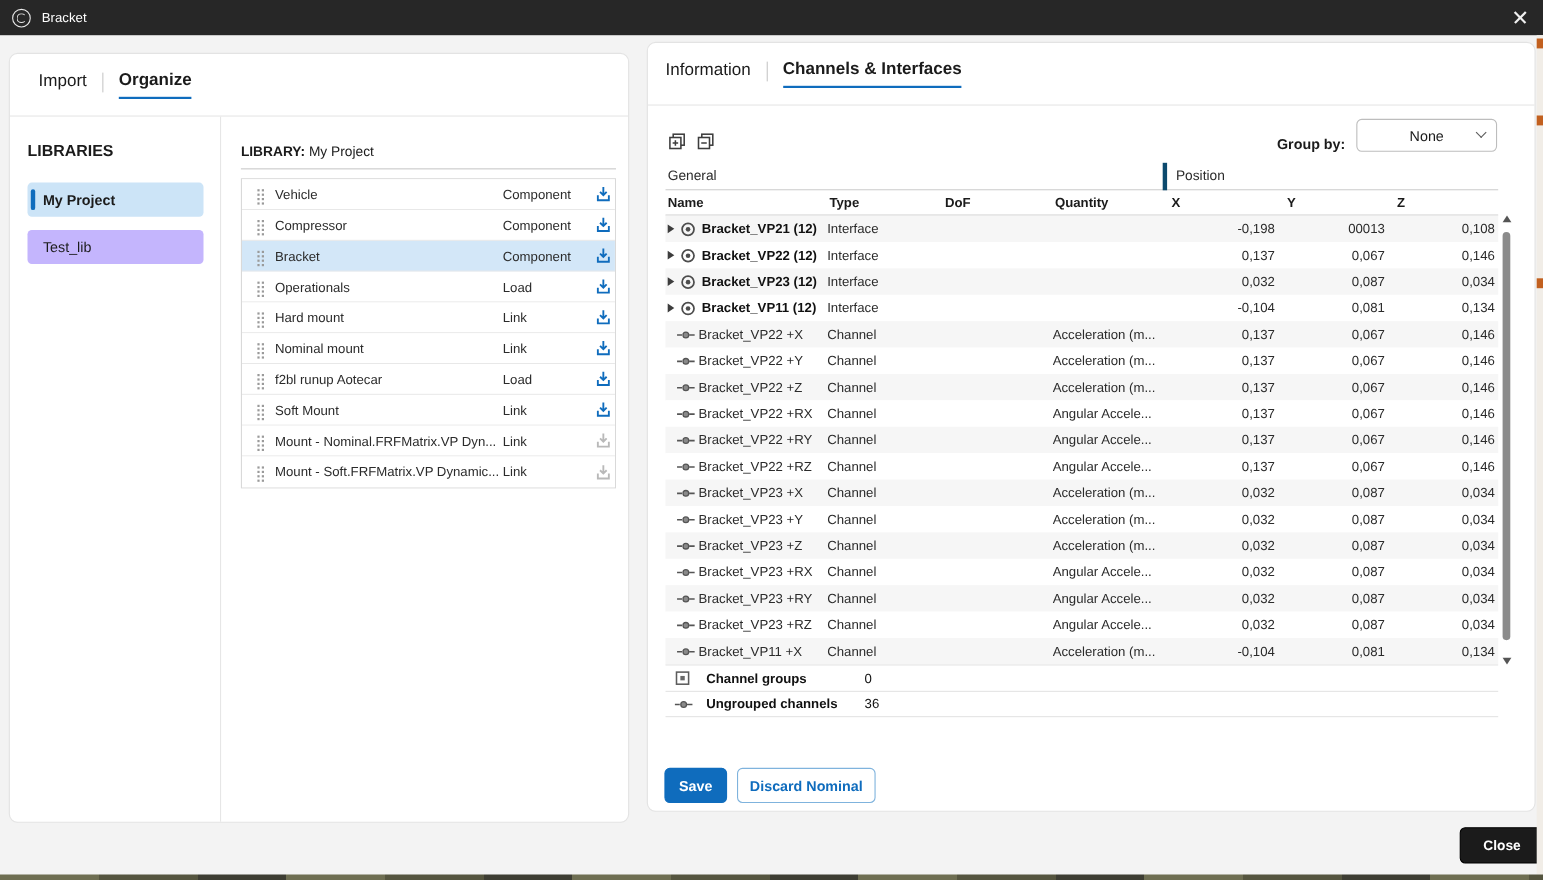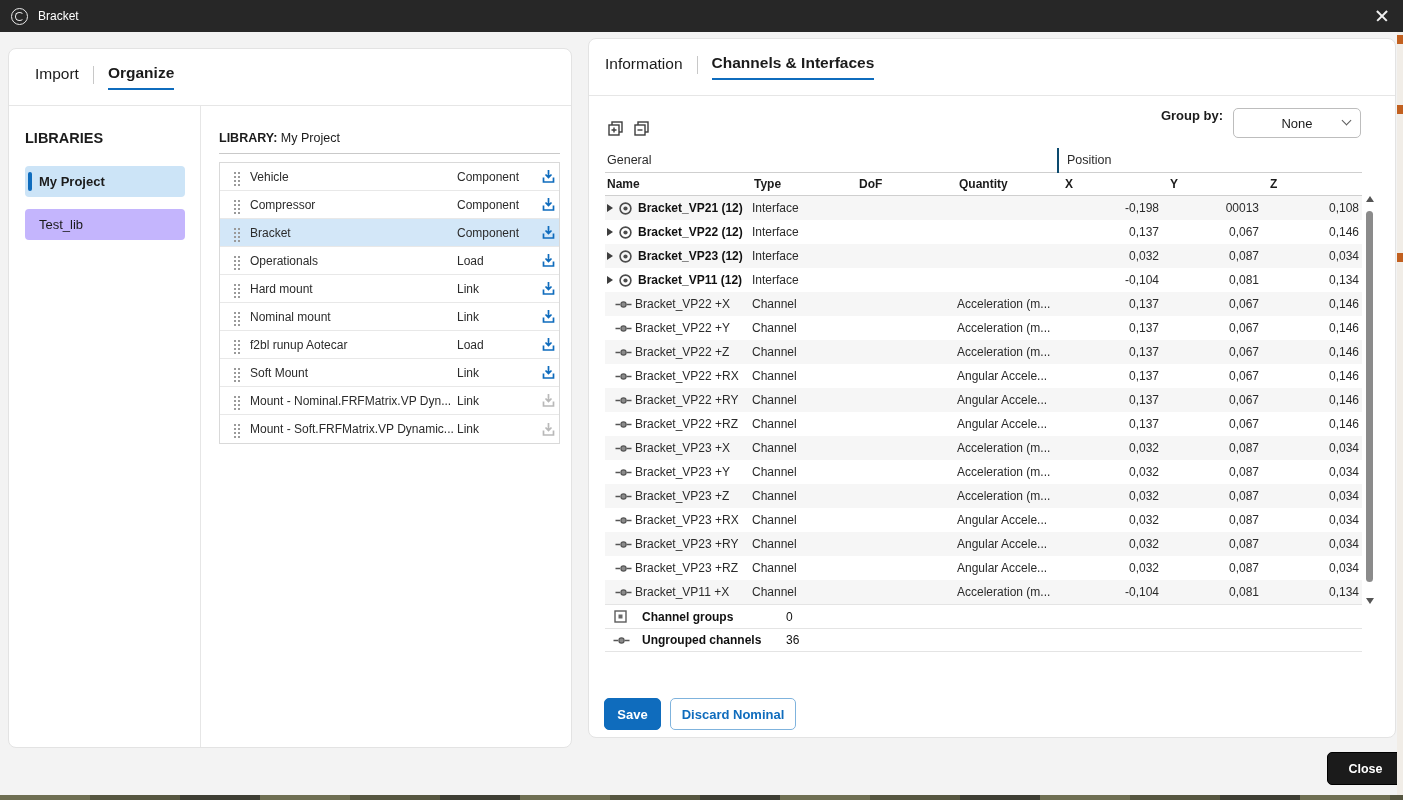--- a/index.html
+++ b/index.html
@@ -57,33 +57,33 @@
     box-shadow:4px 0 #9a9a9a,0 4px #9a9a9a,4px 4px #9a9a9a,0 8px #9a9a9a,4px 8px #9a9a9a,
                0 -4px #9a9a9a,4px -4px #9a9a9a; }
   .lib-name { width:207px; overflow:hidden; white-space:nowrap; }
   .lib-type { width:80px; }
   .imp-btn { width:22px; display:flex; justify-content:center; cursor:pointer; }
 
   
   .toolbar { position:absolute; top:57px; left:16px; right:22px; height:52px; }
   .tool-icons { position:absolute; left:2px; top:24px; display:flex; gap:9px; }
   .tool-ic { width:17px; height:17px; cursor:pointer; }
-  .grp { position:absolute; right:12px; top:12px; display:flex; align-items:flex-start; }
+  .grp { position:absolute; right:12px; top:12px; display:flex; align-items:flex-end; }
   .grp-label { font-size:13px; font-weight:bold; color:#1b1b1b; margin-right:10px; }
   .grp-select { width:128px; height:30px; border:1px solid #bdbdbd; border-radius:5px;
     display:flex; align-items:center; justify-content:center; font-size:13px; color:#1b1b1b;
     cursor:pointer; position:relative; }
   .chev { position:absolute; right:10px; top:10px; width:7px; height:7px;
     border-right:1.4px solid #5c5c5c; border-bottom:1.4px solid #5c5c5c; transform:rotate(45deg); margin-top:-2px; }
 
   .tbl { position:absolute; left:16px; top:109px; width:757px; }
   .grp-hdr { height:25px; display:flex; align-items:center; border-bottom:1px solid #cfcfcf;
     font-size:12.5px; color:#2b2b2b; }
   .grp-hdr .g1 { width:452px; padding-left:2px; }
-  .grp-hdr .g2 { padding-left:8px; border-left:2px solid #0c4a6e; height:25px; display:flex; align-items:center; flex:1; }
+  .grp-hdr .g2 { padding-left:8px; border-left:4px solid #0c4a6e; height:25px; display:flex; align-items:center; flex:1; }
   .col-hdr, .t-row { display:grid; grid-template-columns:147px 105px 100px 100px 105px 100px 100px;
     align-items:center; }
   .col-hdr { height:23px; border-bottom:1px solid #cfcfcf; font-size:12px; font-weight:bold; color:#1b1b1b; }
   .col-hdr .c { padding-left:2px; }
   .col-hdr .c.num { padding-left:8px; }
   .t-row { height:24px; font-size:12px; color:#2b2b2b; background:#fff; cursor:default; }
   .t-row.alt { background:#f6f6f6; }
   .t-name { display:flex; align-items:center; overflow:hidden; white-space:nowrap; }
   .t-name.bold { font-weight:bold; color:#111; }
   .expander { width:0; height:0; border-left:6px solid #3d3d3d; border-top:4px solid transparent;

